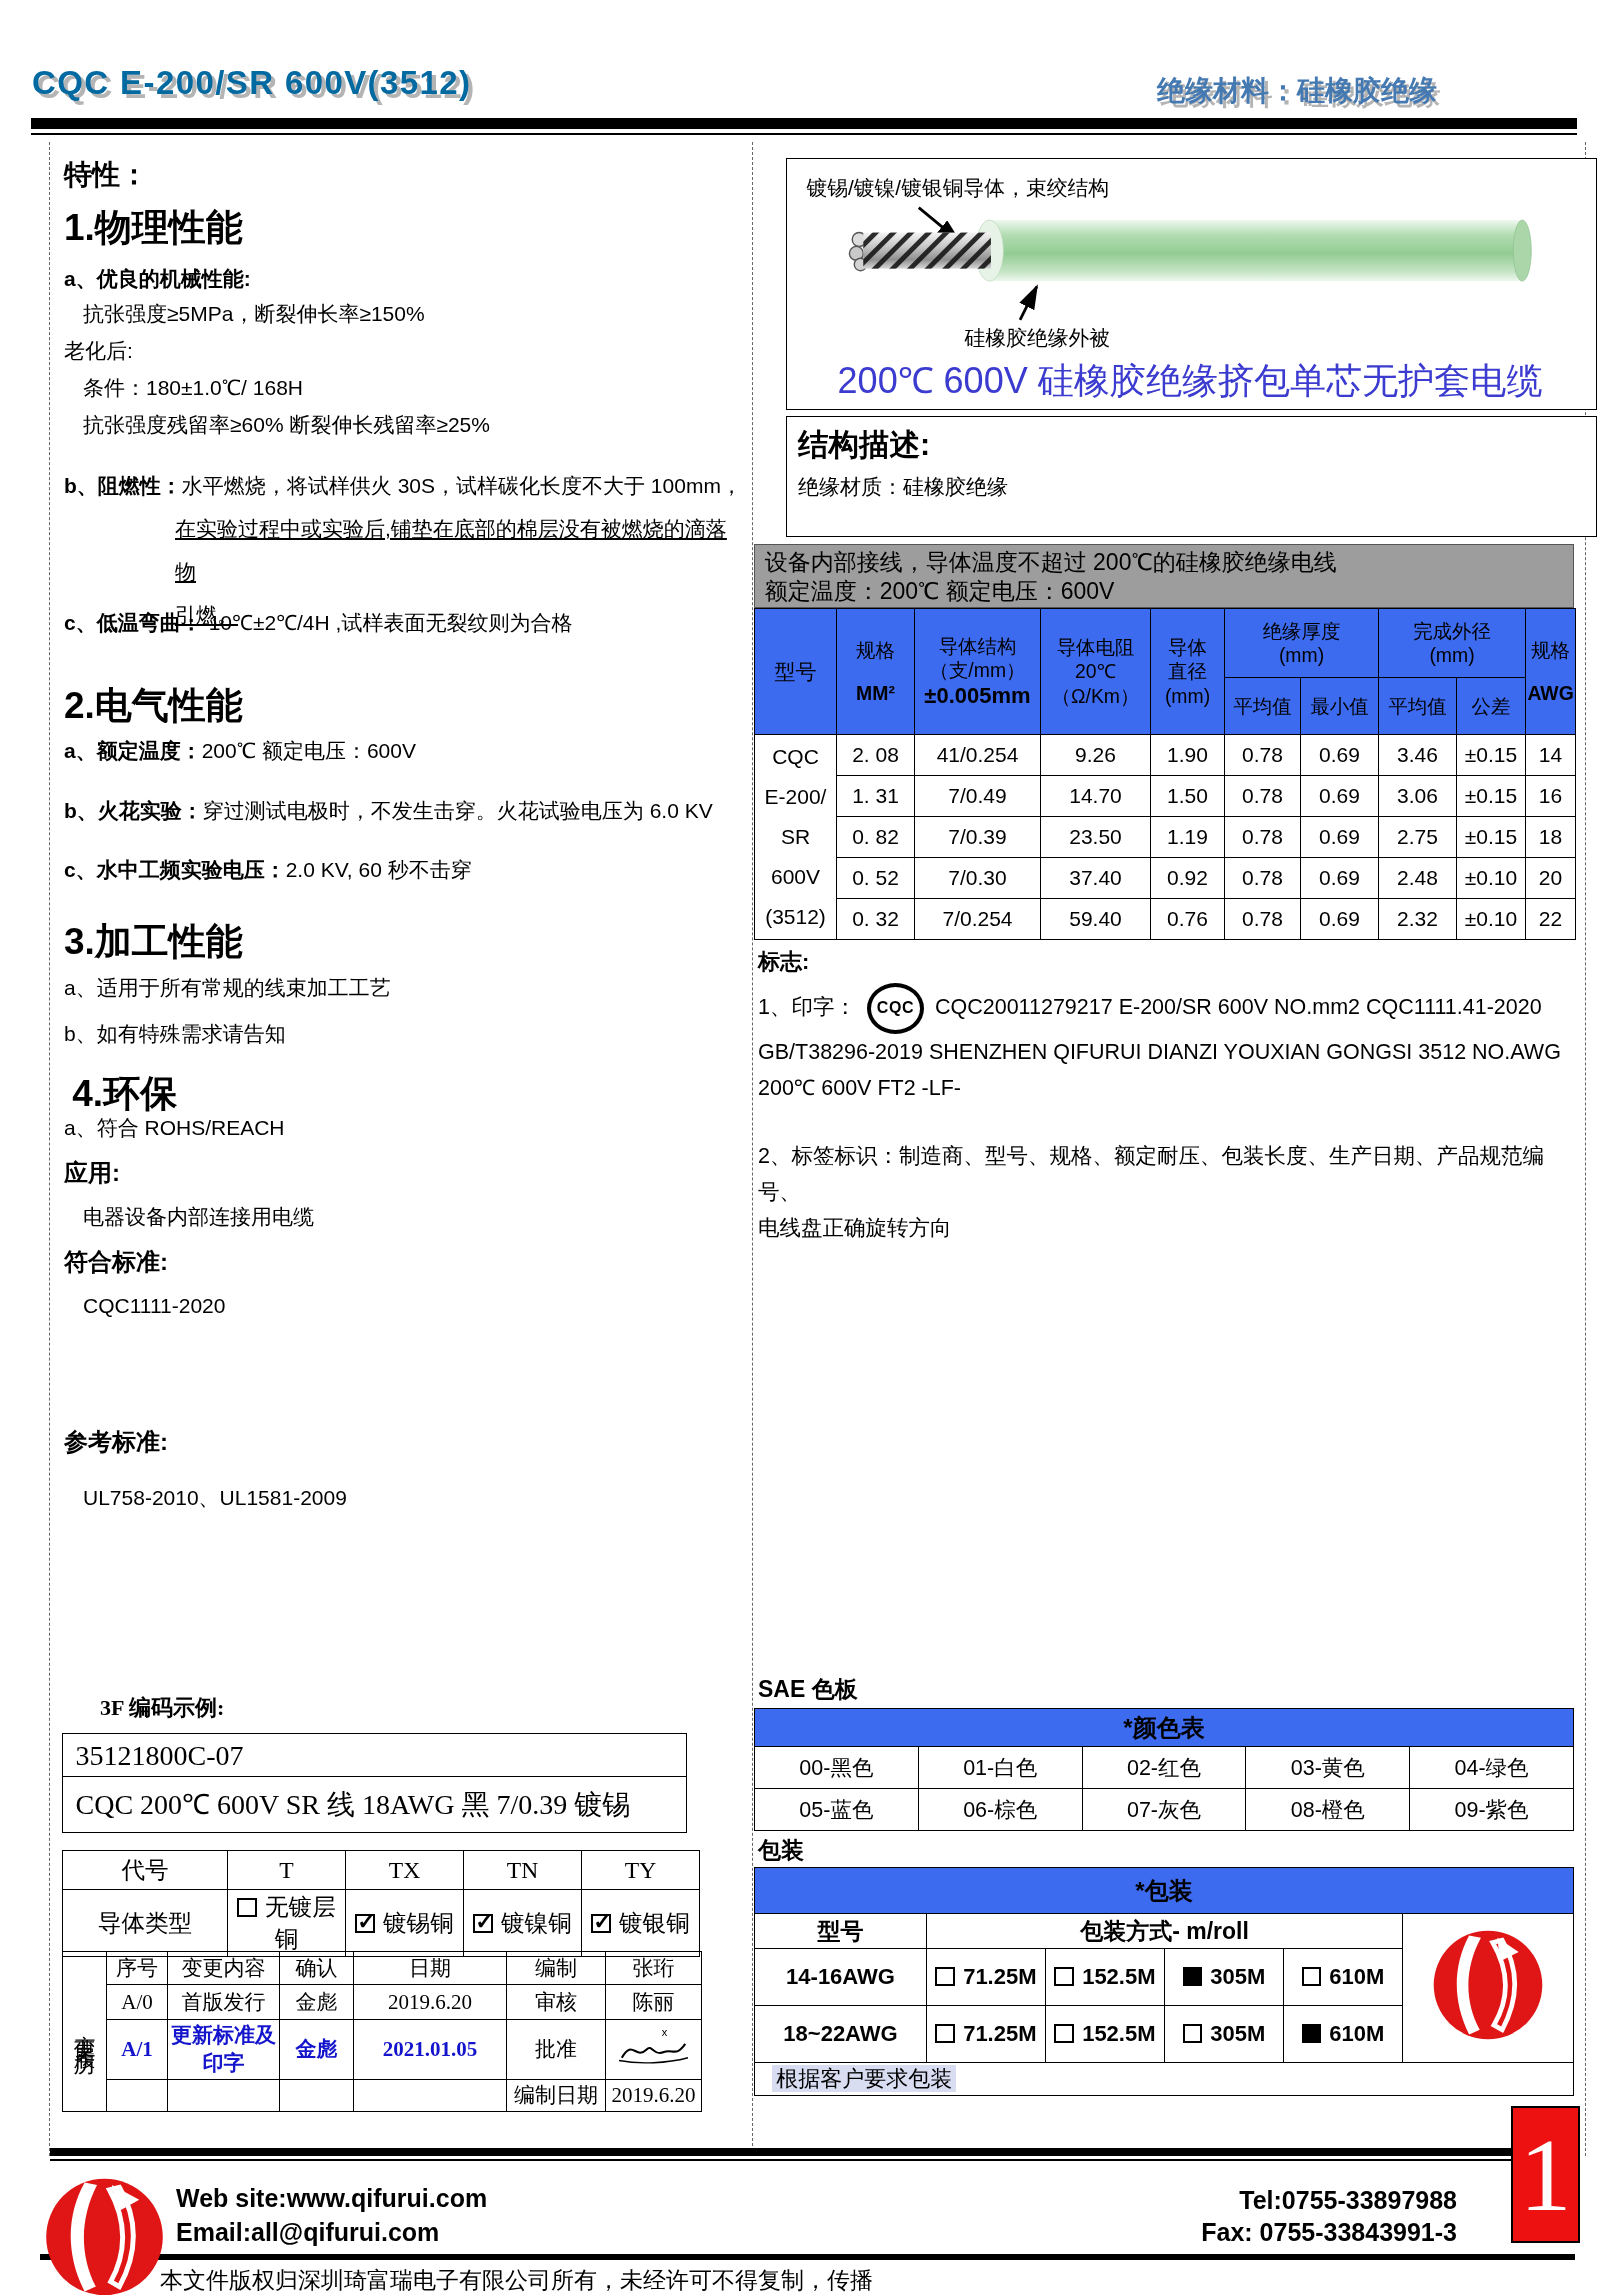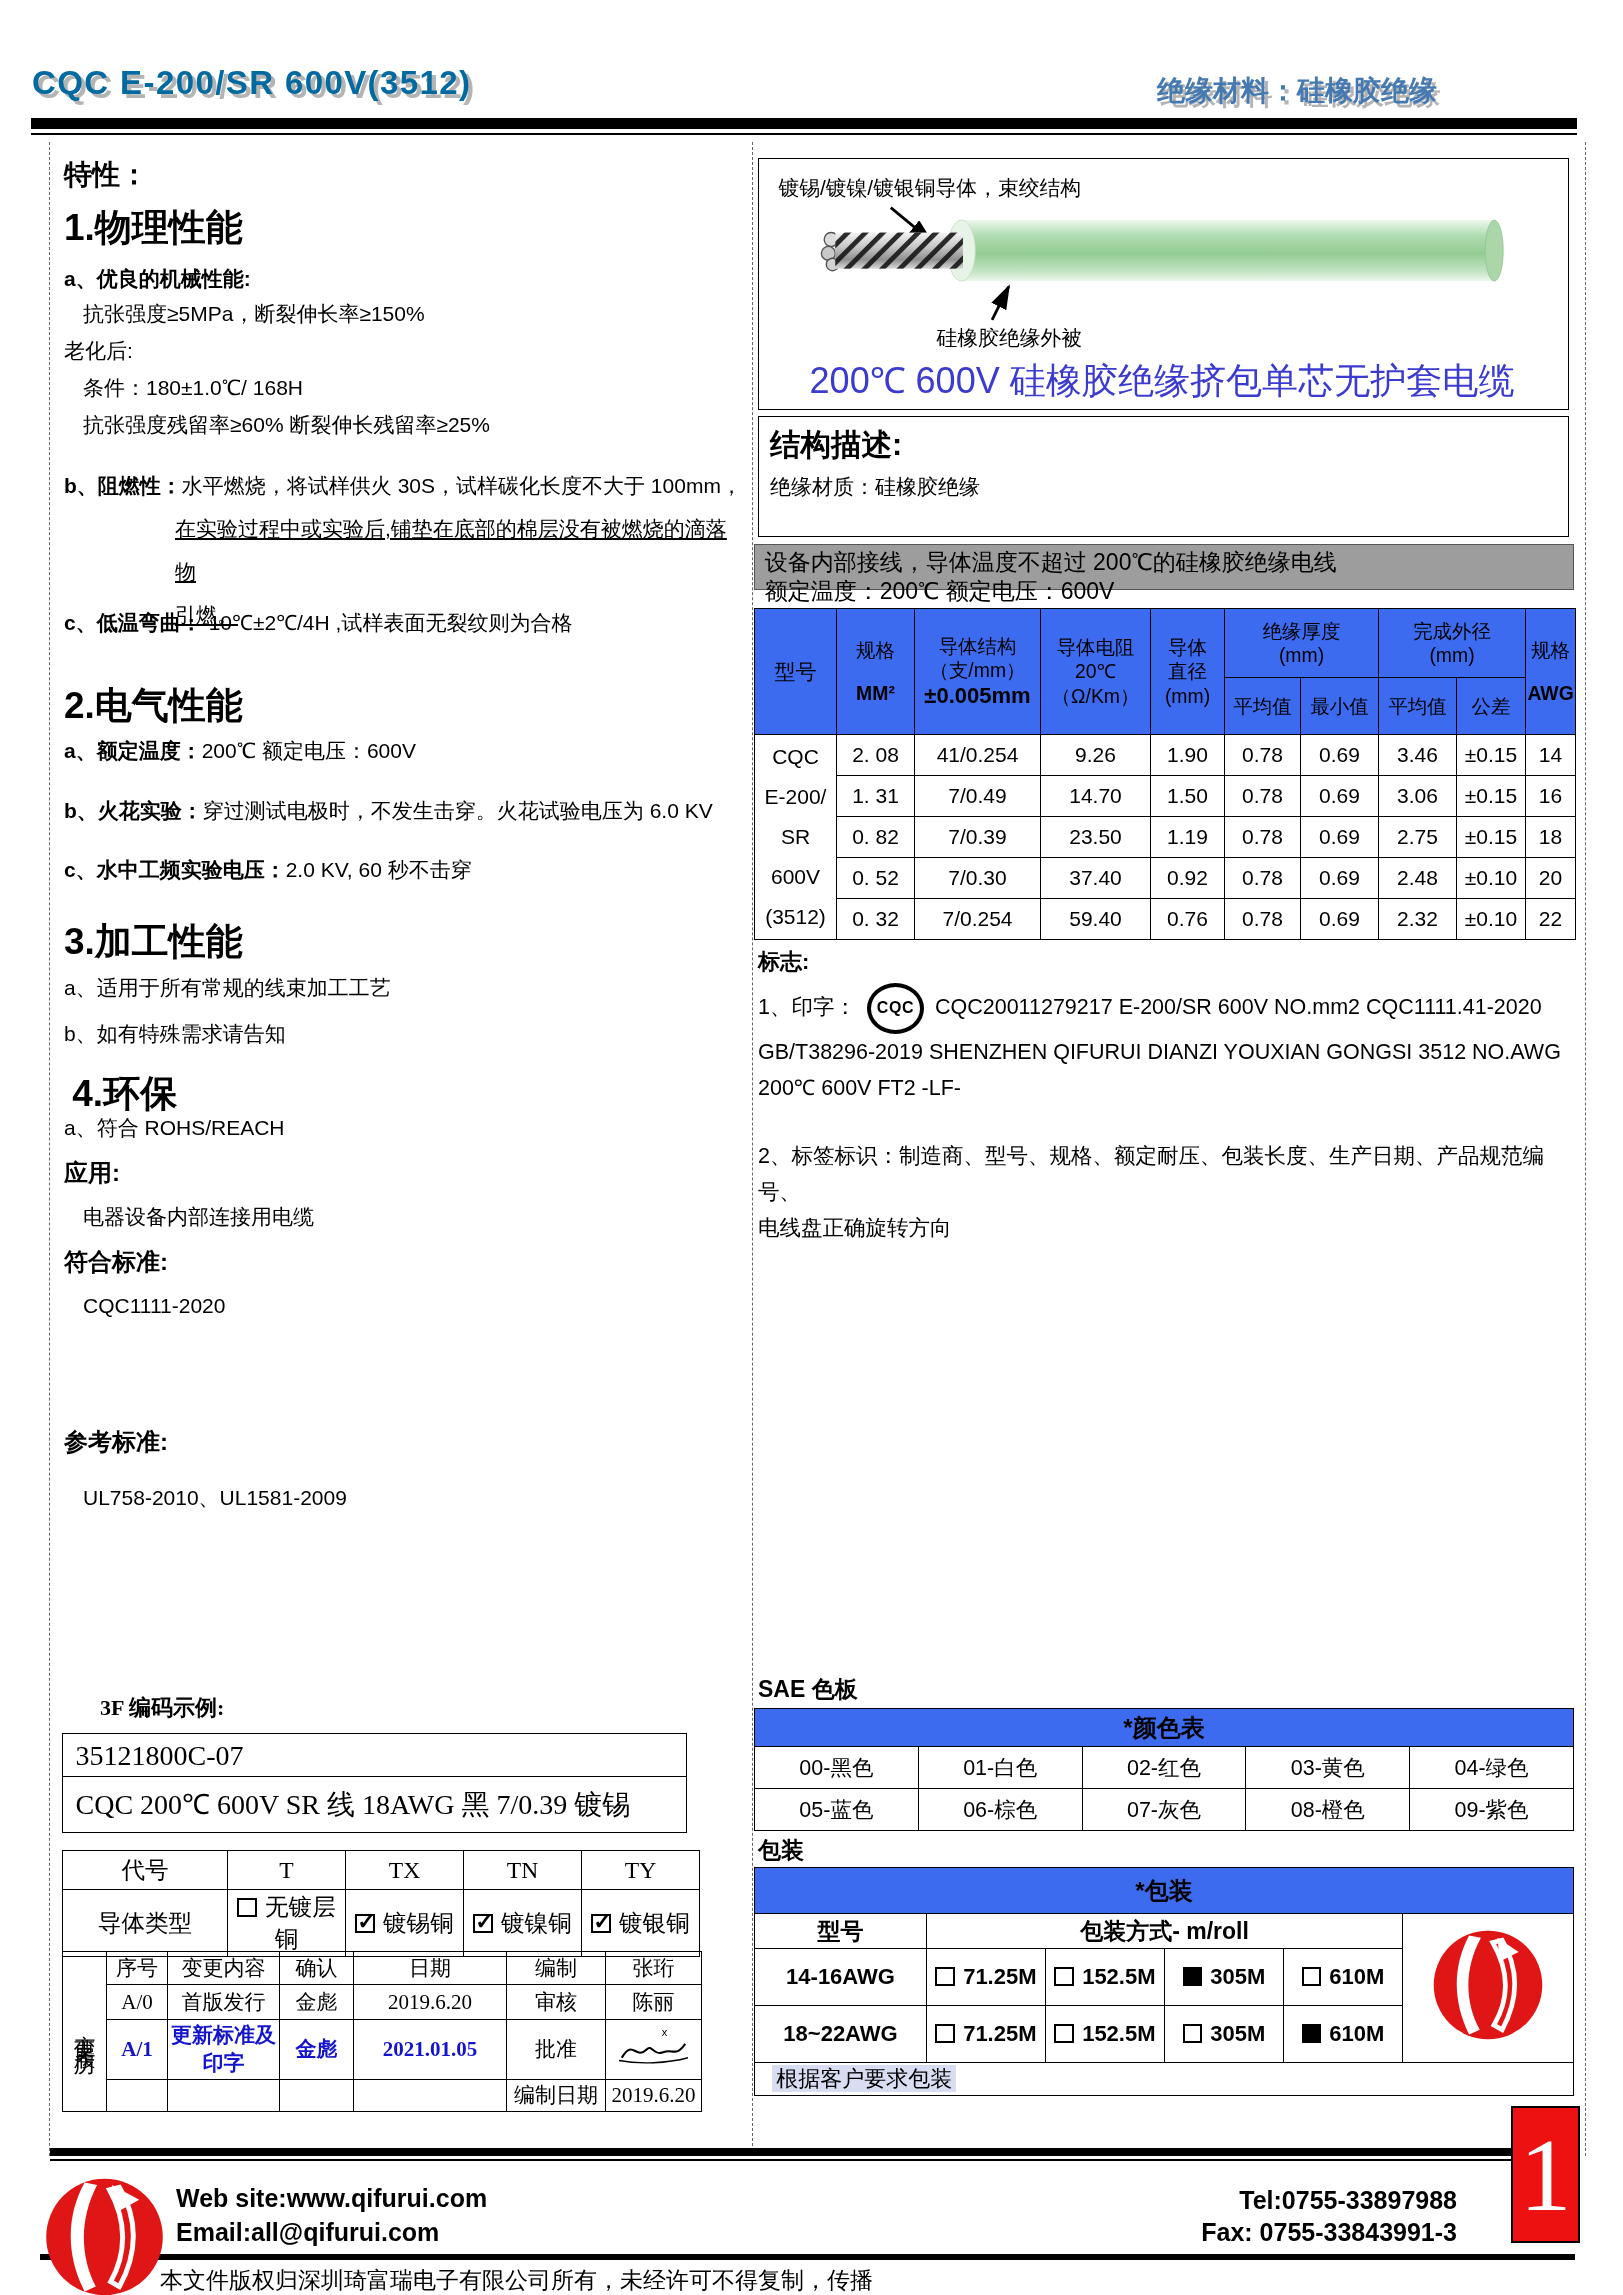--- a/index.html
+++ b/index.html
@@ -45,26 +45,26 @@
               writing-mode:vertical-rl; letter-spacing:7px; font-size:22px; font-family:"Liberation Serif", serif; }
   .rev-table { width:594px; table-layout:fixed; font-family:"Liberation Serif", serif; font-size:21px; text-align:center; }
   .rev-table td { border:1.4px solid #000; padding:1.4px 2.8px; }
   .blue { color:#1414CC; font-weight:bold; }
   
   .cb { display:inline-block; width:19.4px; height:19.4px; border:2.1px solid #000; box-sizing:border-box;
         margin-right:8.3px; vertical-align:-2.1px; position:relative; background:#fff; }
   .cb.filled { background:#000; }
   .cb.check::after { content:"\2713"; position:absolute; left:0px; top:-7px; font-size:22px; font-weight:bold; color:#000; }
   
-  .box { position:absolute; border:1.4px solid #000; background:#fff; }
+  .box { position:absolute; border:1.4px solid #000; background:#fff;margin-left:28px; }
   .illus-box { left:758px; top:158px; width:809px; height:250px; }
   .struct-box { left:758px; top:416px; width:809px; height:119px; }
   .struct-h { font-size:30.5px; font-weight:bold; margin:8.3px 0 7px 11px; }
   .struct-line { font-size:21px; margin:4.2px 0 0 11px; }
-  .gray-bar { position:absolute; left:754px; top:544px; width:820px; height:46px; background:#9D9D9D;
+  .gray-bar { position:absolute; left:754px; top:544px; width:820px; height:64px; background:#9D9D9D;
               box-sizing:border-box; border:0.7px solid #555; padding:2.8px 9.7px; font-size:23px; line-height:29px; }
   
   .spec { position:absolute; left:754px; top:608px; width:820px; table-layout:fixed;
           font-size:21px; text-align:center; background:#fff; }
   .spec td { border:1.4px solid #000; padding:0 1.4px; }
   .spec tr.th1 td, .spec tr.th2 td { background:#3D6BF0; }
   .spec tr.th1 td { height:68px; }
   .spec tr.th2 td { height:56px; }
   .spec tr.body td { height:40px; }
   .spec .hcell { font-size:19.4px; line-height:1.25; }

